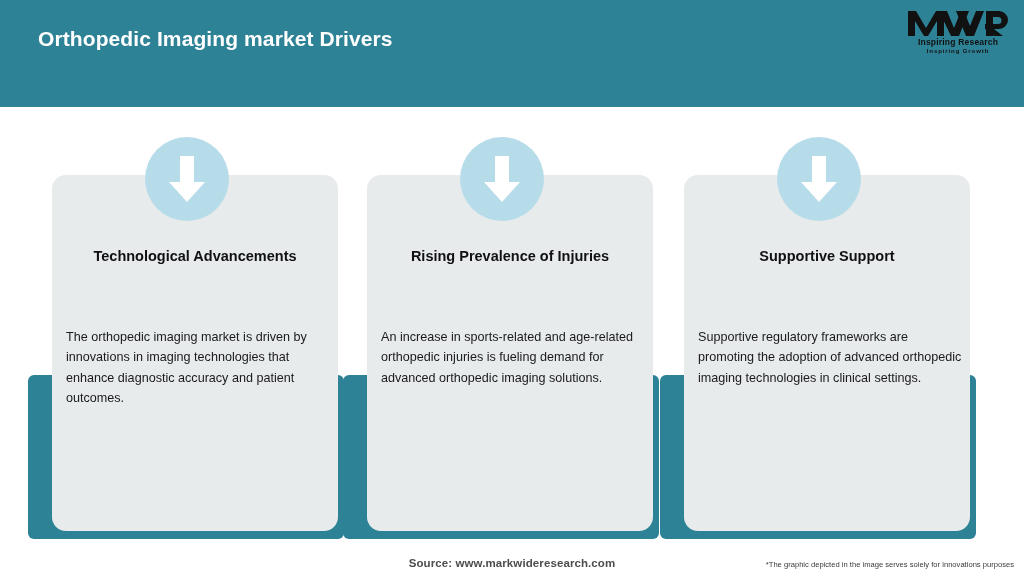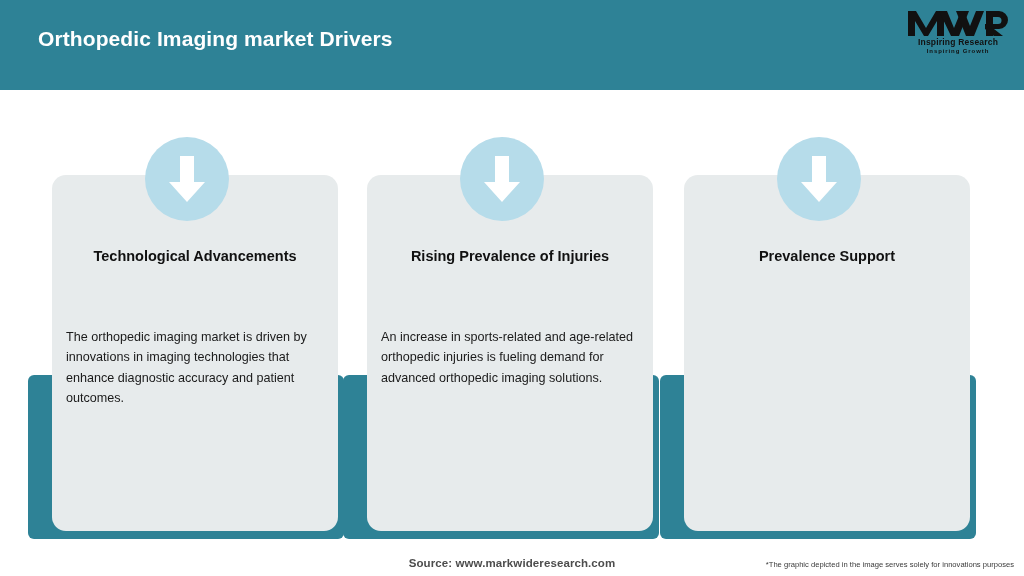--- a/index.html
+++ b/index.html
@@ -15,21 +15,21 @@
     font-family: "Liberation Sans", sans-serif;
     position: relative;
   }
 
   
   .header {
     position: absolute;
     left: 0;
     top: 0;
     width: 1024px;
-    height: 90px;
+    height: 107px;
     background: #2e8296;
     box-sizing: border-box;
     padding-left: 47px;
   }
   .header-title {
     position: absolute;
     left: 38px;
     top: 27px;
     font-size: 21px;
     font-weight: bold;
@@ -220,19 +220,20 @@
   </div>
 
   <div class="card-group g2">
     <div class="frame"></div>
     <div class="panel"></div>
     <div class="badge">
       <svg width="42" height="50" viewBox="0 0 42 50" xmlns="http://www.w3.org/2000/svg">
         <polygon points="14,2 28,2 28,28 39,28 21,48 3,28 14,28" fill="#ffffff"></polygon>
       </svg>
     </div>
-    <div class="card-title">Prevalence Support</div>
+    <div class="card-title">Supportive Support</div>
+    <div class="card-body">Supportive regulatory frameworks are promoting the adoption of advanced orthopedic imaging technologies in clinical settings.</div>
   </div>
 
 </div>
 
 <div class="footer-source">Source: www.markwideresearch.com</div>
 <div class="footer-note">*The graphic depicted in the image serves solely for innovations purposes</div>
 
 </body></html>

